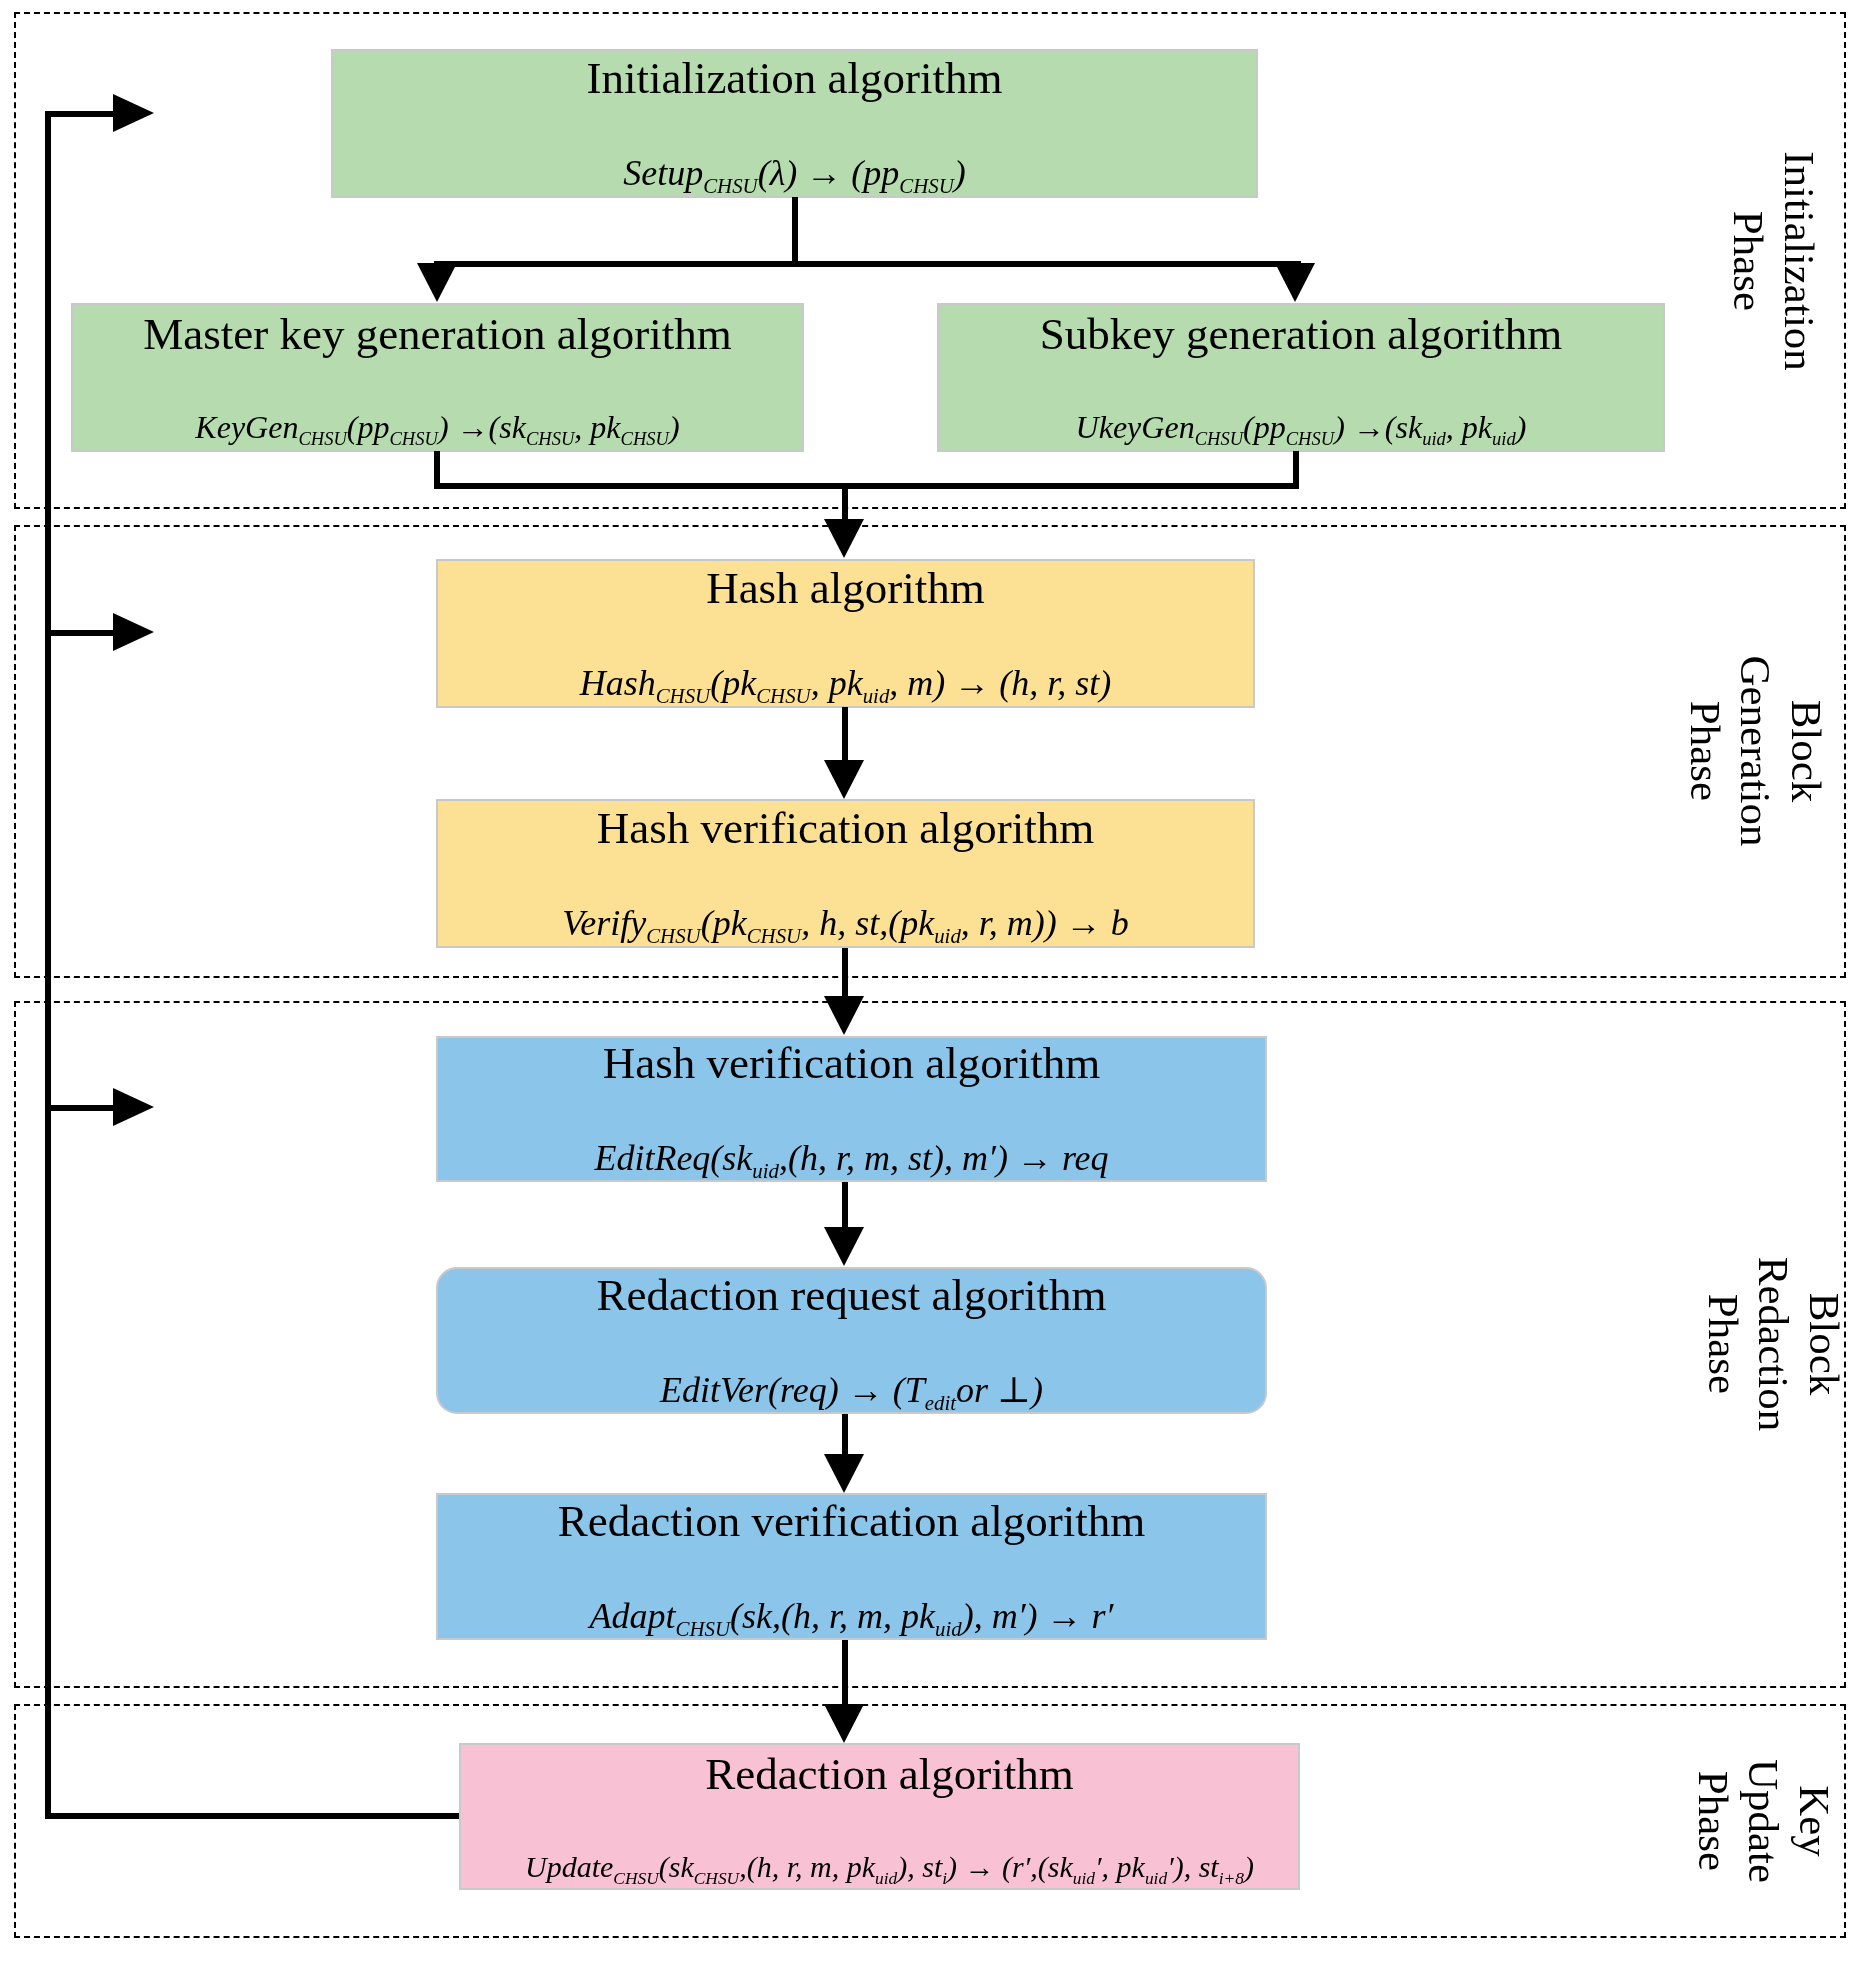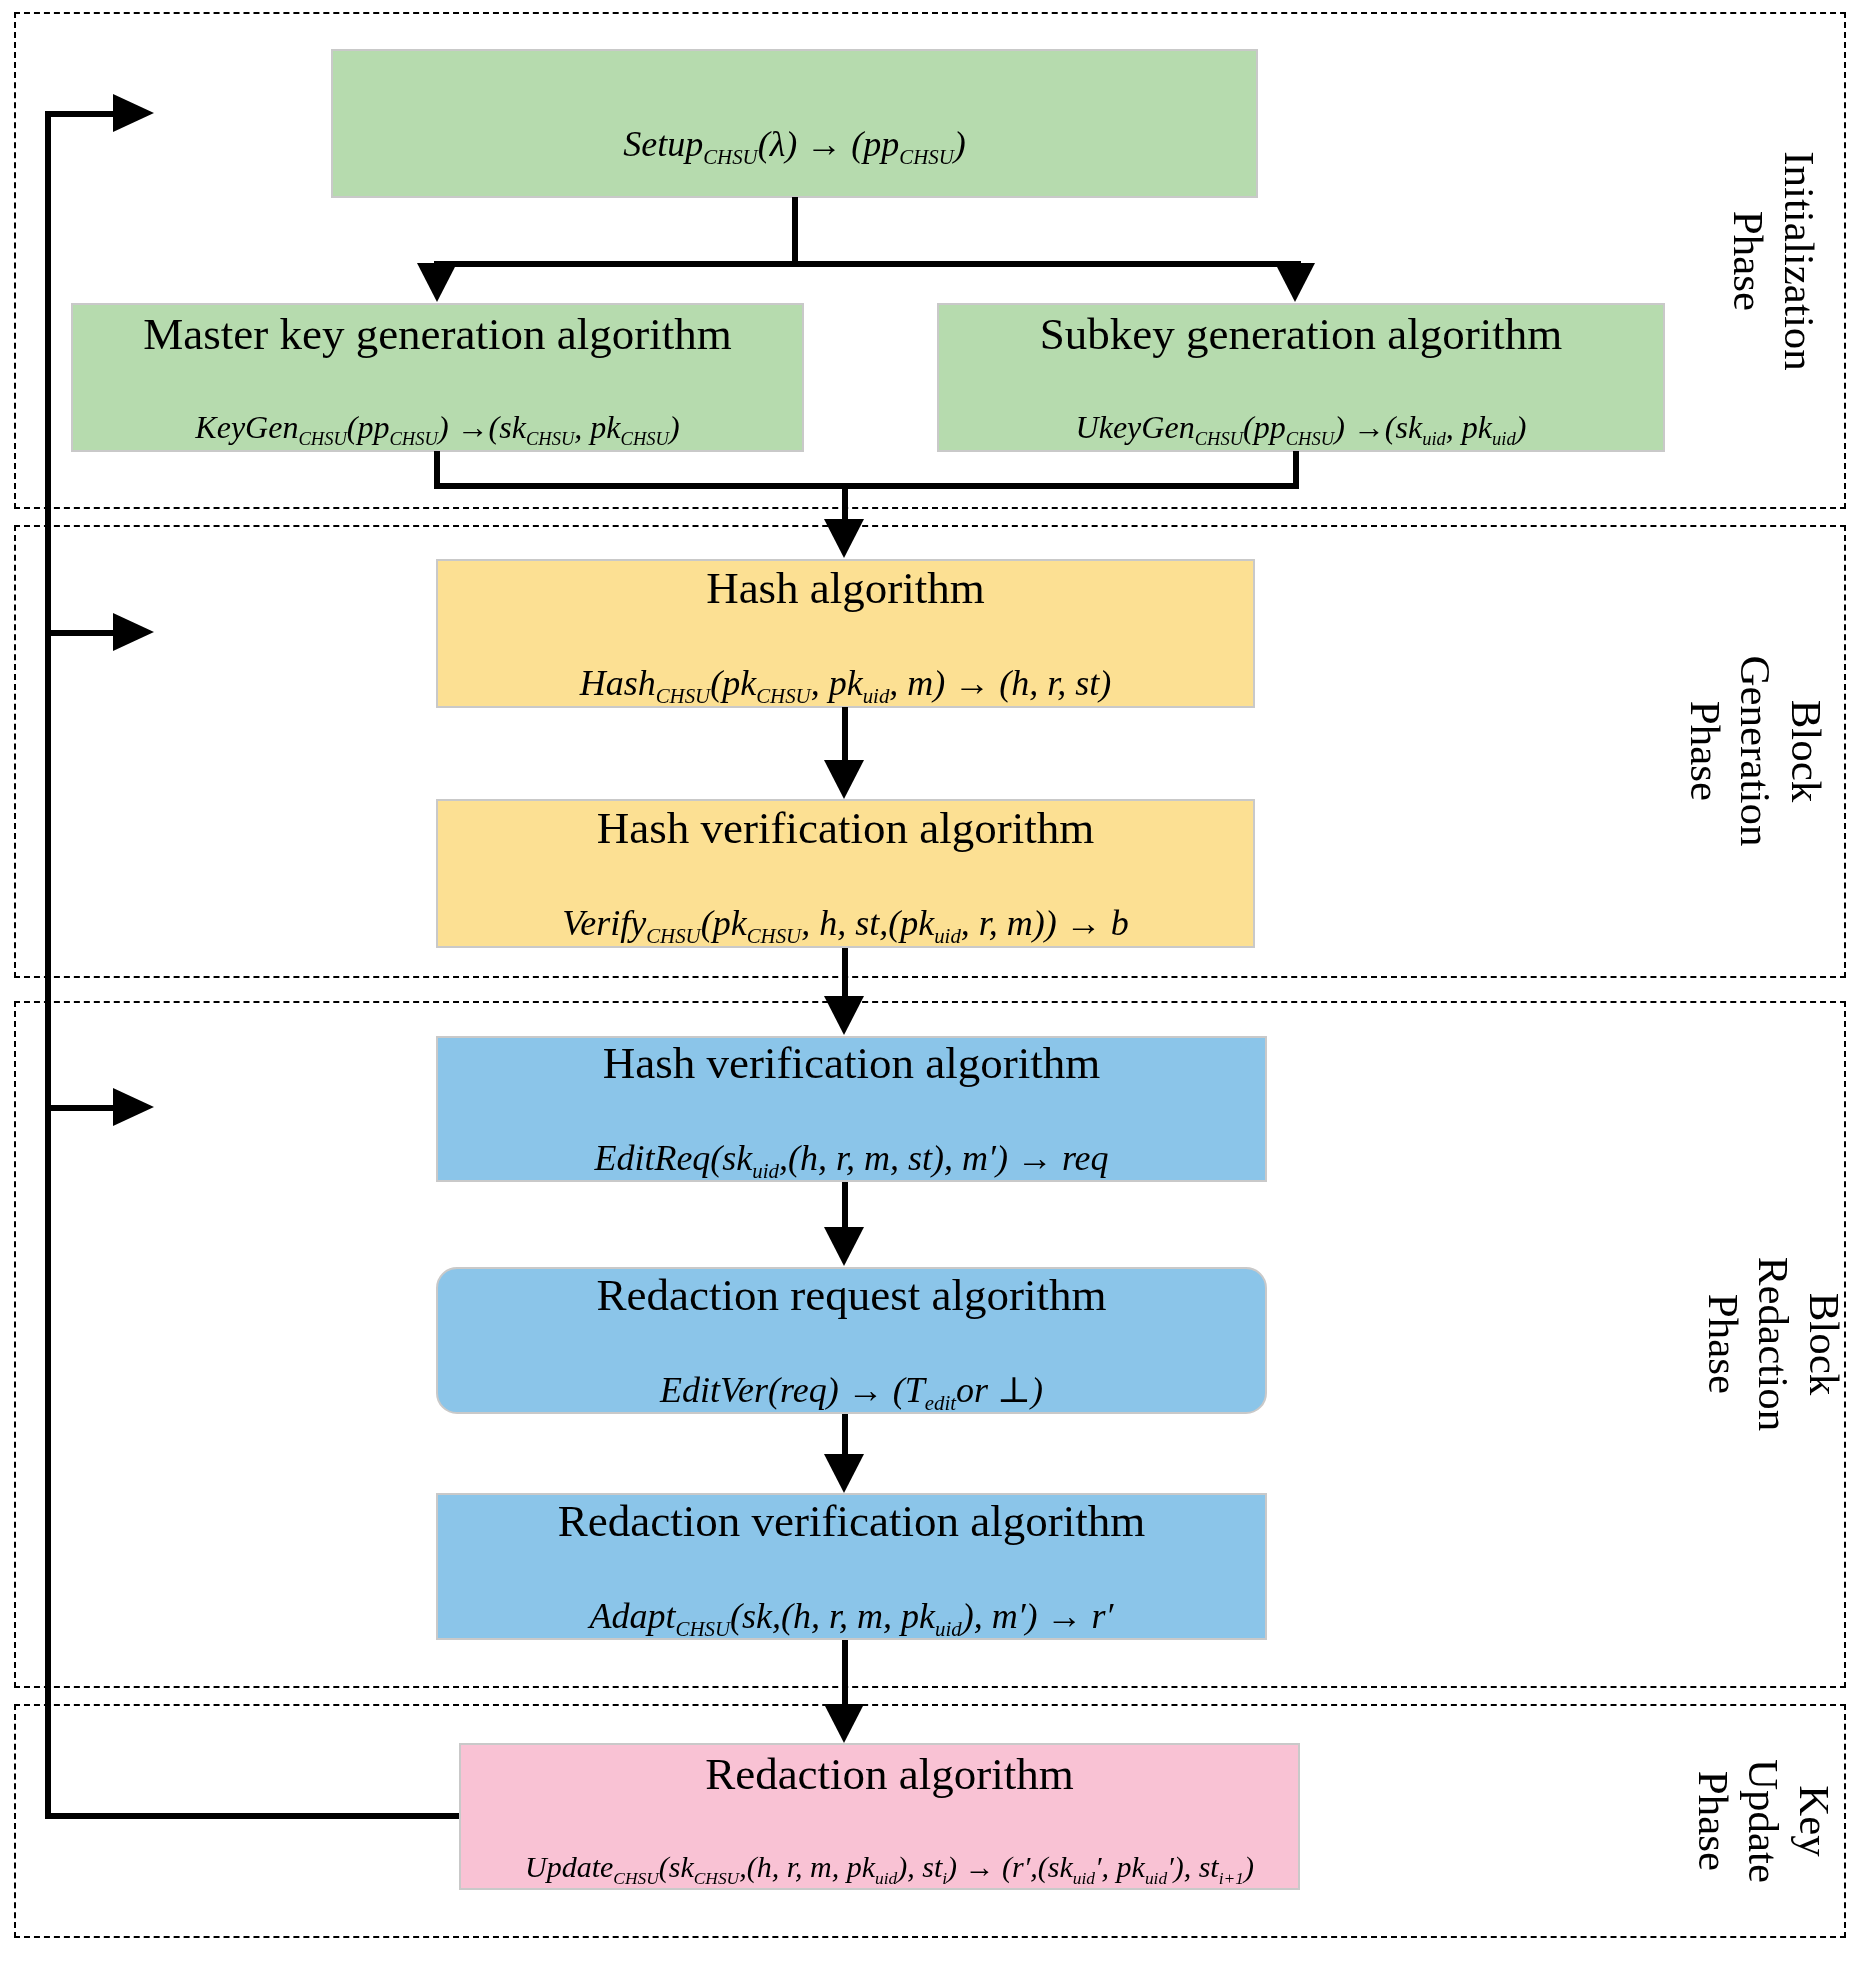--- a/index.html
+++ b/index.html
@@ -83,20 +83,21 @@
 
   <div class="phase-label" style="left:1773px;top:261px;">Initialization Phase</div>
   <div class="phase-label" style="left:1755px;top:751px;">Block Generation
 Phase</div>
   <div class="phase-label" style="left:1773px;top:1344px;">Block Redaction Phase</div>
   <div class="phase-label" style="left:1763px;top:1821px;">Key
 Update
 Phase</div>
 
   <div class="pbox" style="left: 331px; top: 49px; width: 927px; height: 149px; background: rgb(182, 219, 174);">
+    <div class="title">Initialization algorithm</div>
     <div class="formula">Setup<sub>CHSU</sub>(λ) → (pp<sub>CHSU</sub>)</div>
   </div>
 
   <div class="pbox" style="left: 71px; top: 303px; width: 733px; height: 149px; background: rgb(182, 219, 174);">
     <div class="title">Master key generation algorithm</div>
     <div class="formula" style="font-size:32px;">KeyGen<sub>CHSU</sub>(pp<sub>CHSU</sub>) →(sk<sub>CHSU</sub>, pk<sub>CHSU</sub>)</div>
   </div>
 
   <div class="pbox" style="left: 937px; top: 303px; width: 728px; height: 149px; background: rgb(182, 219, 174);">
     <div class="title">Subkey generation algorithm</div>
@@ -123,21 +124,21 @@
     <div class="formula">EditVer(req) → (T<sub>edit</sub>or ⊥)</div>
   </div>
 
   <div class="pbox" style="left: 436px; top: 1493px; width: 831px; height: 147px; background: rgb(139, 197, 233);">
     <div class="title">Redaction verification algorithm</div>
     <div class="formula">Adapt<sub>CHSU</sub>(sk,(h, r, m, pk<sub>uid</sub>), m′) → r′</div>
   </div>
 
   <div class="pbox small-formula" style="left: 459px; top: 1743px; width: 841px; height: 147px; background: rgb(249, 194, 212); padding-left: 20px;">
     <div class="title">Redaction algorithm</div>
-    <div class="formula">Update<sub>CHSU</sub>(sk<sub>CHSU</sub>,(h, r, m, pk<sub>uid</sub>), st<sub>i</sub>) → (r′,(sk<sub>uid</sub>′, pk<sub>uid</sub>′), st<sub>i+1</sub>)</div>
+    <div class="formula">Update<sub>CHSU</sub>(sk<sub>CHSU</sub>,(h, r, m, pk<sub>uid</sub>), st<sub>i</sub>) → (r′,(sk<sub>uid</sub>′, pk<sub>uid</sub>′), st<sub>i+8</sub>)</div>
   </div>
 
   <div class="cline" style="left:792px;top:197px;width:6px;height:66px;"></div>
   <div class="cline" style="left:434px;top:261px;width:867px;height:6px;"></div>
   <div class="arrow-down" style="left:417px;top:263px;"></div>
   <div class="arrow-down" style="left:1275px;top:263px;"></div>
 
   <div class="cline" style="left:434px;top:451px;width:6px;height:38px;"></div>
   <div class="cline" style="left:1293px;top:451px;width:6px;height:38px;"></div>
   <div class="cline" style="left:434px;top:483px;width:865px;height:6px;"></div>

